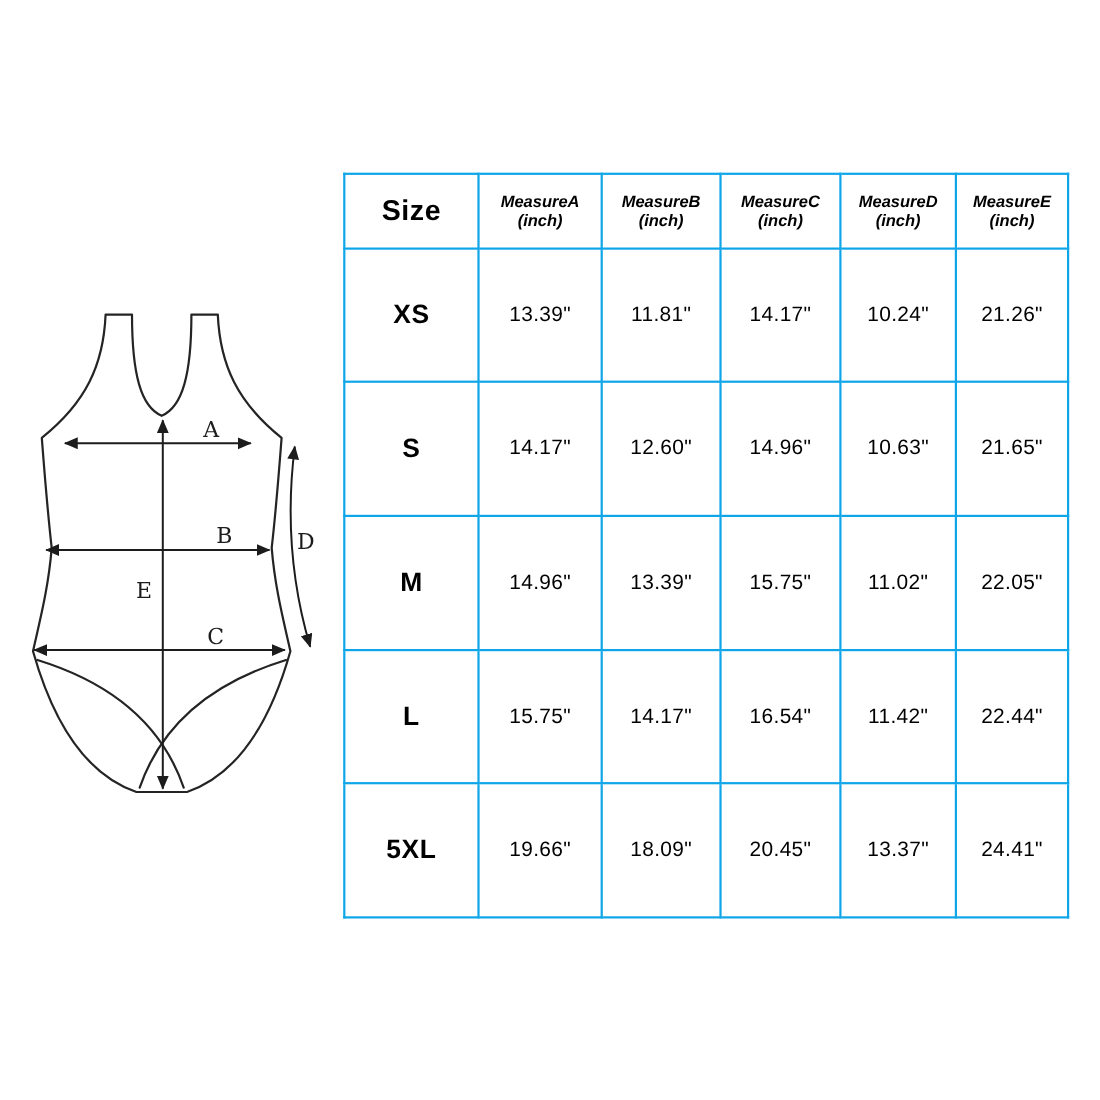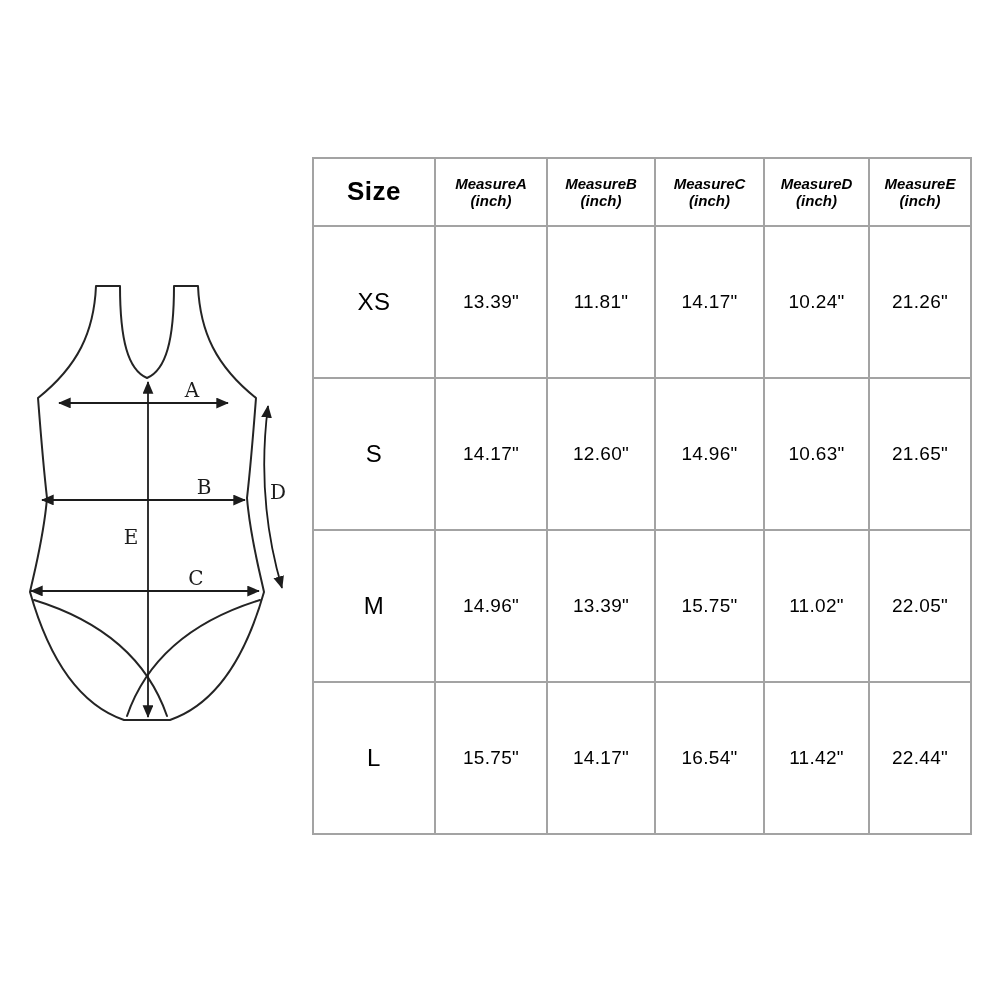--- a/index.html
+++ b/index.html
@@ -13,35 +13,35 @@
   
   .size-table{
     position:absolute;
     left:312px;top:157px;
     width:658px;height:678px;
     border-collapse:collapse;
     table-layout:fixed;
     background:#fff;
   }
   .size-table th,.size-table td{
-    border:2px solid #a3a3a3;
+    border:2px solid #0ea5e9;
     text-align:center;
     vertical-align:middle;
     padding:0;
     overflow:hidden;
   }
   .size-table tr{height:67.8px;}
   .col-size-header{
     font-size:26px;font-weight:700;letter-spacing:0.5px;
   }
   .col-measure-header{
     font-size:15px;font-weight:700;line-height:17px;font-style:italic;
   }
   .size-cell{
-    font-size:24px;font-weight:400;letter-spacing:0.5px;border-radius:17px;
+    font-size:24px;font-weight:700;letter-spacing:0.5px;border-radius:17px;
   }
   .value-cell{
     font-size:19px;font-weight:400;letter-spacing:0.3px;
   }
   
   .diagram{
     position:absolute;
     left:20px;top:270px;
     width:280px;height:470px;
   }
@@ -160,14 +160,22 @@
         <td class="value-cell">22.05"</td>
       </tr>
       <tr>
         <td class="size-cell">L</td>
         <td class="value-cell">15.75"</td>
         <td class="value-cell">14.17"</td>
         <td class="value-cell">16.54"</td>
         <td class="value-cell">11.42"</td>
         <td class="value-cell">22.44"</td>
       </tr>
+      <tr>
+        <td class="size-cell">5XL</td>
+        <td class="value-cell">19.66"</td>
+        <td class="value-cell">18.09"</td>
+        <td class="value-cell">20.45"</td>
+        <td class="value-cell">13.37"</td>
+        <td class="value-cell">24.41"</td>
+      </tr>
     </tbody>
 </table>
 
 </body></html>

